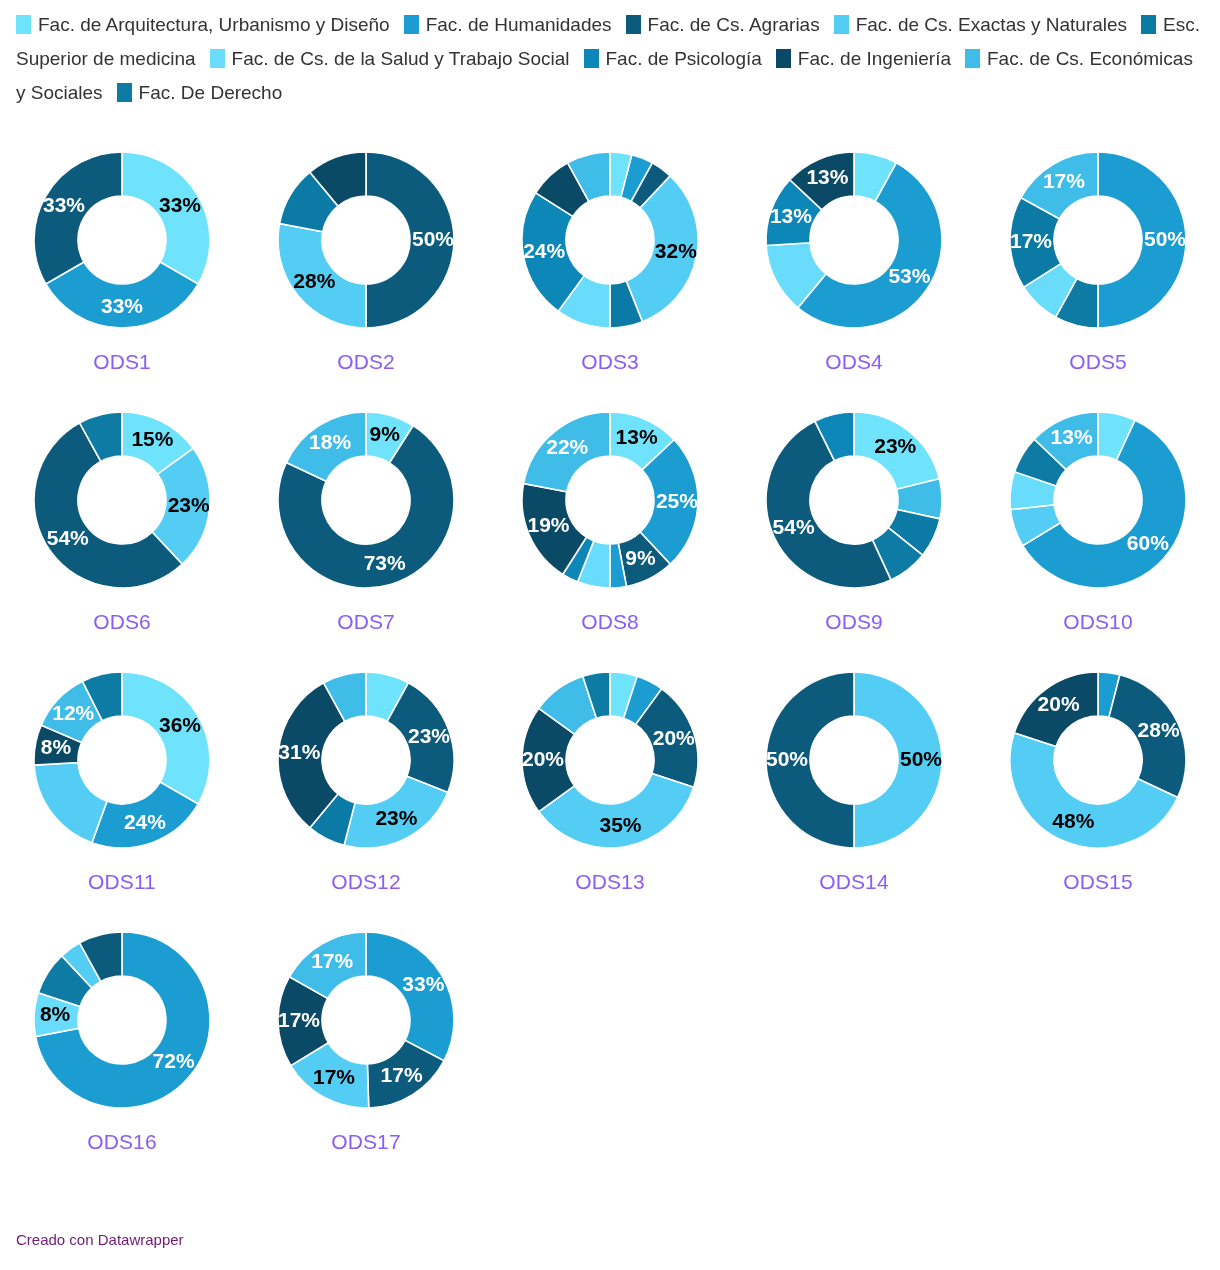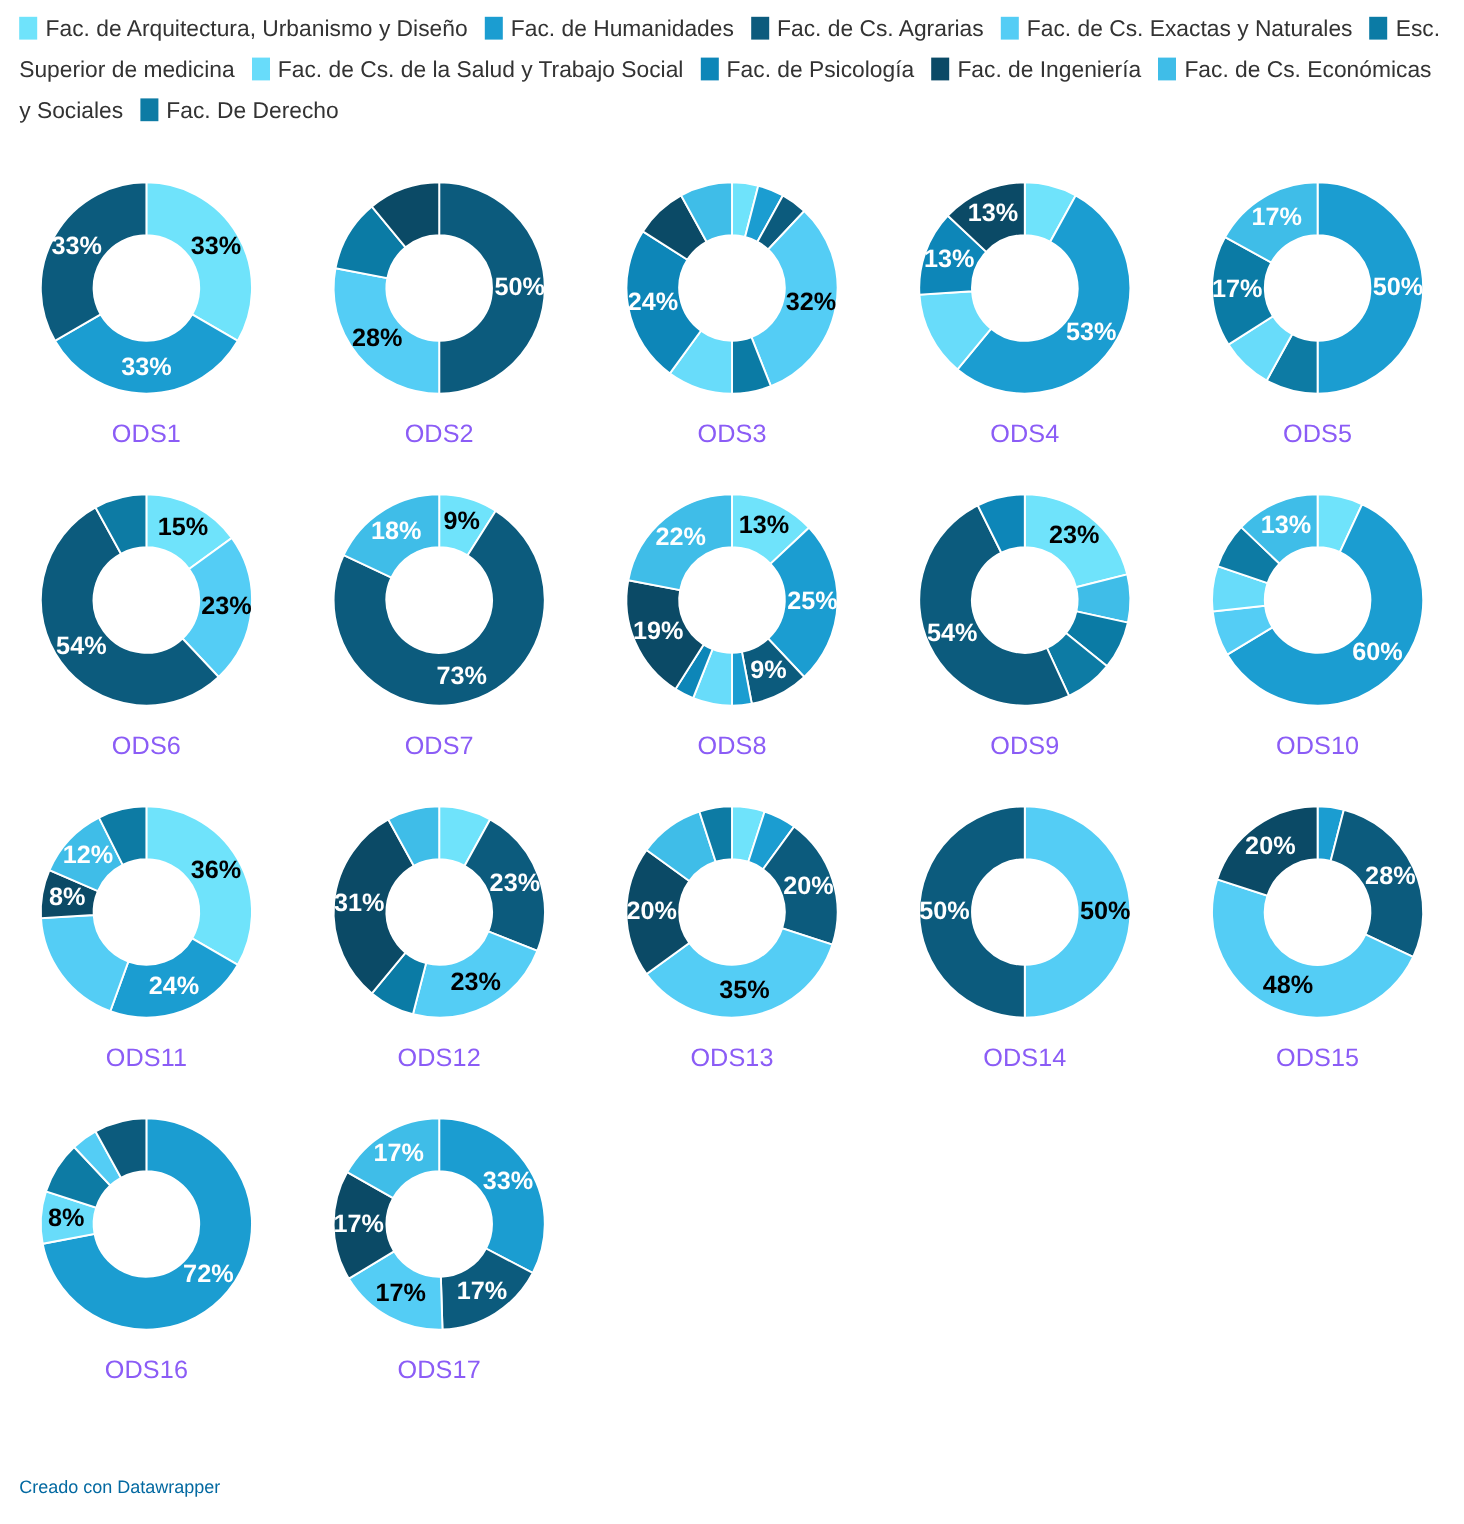--- a/index.html
+++ b/index.html
@@ -82,21 +82,21 @@
     color: #8b5cf6;
     letter-spacing: 0.1px;
   }
 
   
   #footer {
     position: absolute;
     left: 16px;
     bottom: 22px;
     font-size: 15px;
-    color: #0369a1;
+    color: #701a75;
     text-align: right;
   }
 </style>
 </head>
 <body>
 
 <div id="legend"><span class="legend-item"><span class="legend-swatch" style="background: rgb(111, 227, 251);"></span><span class="legend-label">Fac. de Arquitectura, Urbanismo y Diseño</span></span><span class="legend-item"><span class="legend-swatch" style="background: rgb(27, 157, 209);"></span><span class="legend-label">Fac. de Humanidades</span></span><span class="legend-item"><span class="legend-swatch" style="background: rgb(12, 91, 125);"></span><span class="legend-label">Fac. de Cs. Agrarias</span></span><span class="legend-item"><span class="legend-swatch" style="background: rgb(84, 205, 245);"></span><span class="legend-label">Fac. de Cs. Exactas y Naturales</span></span><span class="legend-item"><span class="legend-swatch" style="background: rgb(11, 123, 165);"></span><span class="legend-label">Esc. Superior de medicina</span></span><span class="legend-item"><span class="legend-swatch" style="background: rgb(104, 220, 250);"></span><span class="legend-label">Fac. de Cs. de la Salud y Trabajo Social</span></span><span class="legend-item"><span class="legend-swatch" style="background: rgb(13, 134, 184);"></span><span class="legend-label">Fac. de Psicología</span></span><span class="legend-item"><span class="legend-swatch" style="background: rgb(11, 74, 102);"></span><span class="legend-label">Fac. de Ingeniería</span></span><span class="legend-item"><span class="legend-swatch" style="background: rgb(63, 189, 232);"></span><span class="legend-label">Fac. de Cs. Económicas y Sociales</span></span><span class="legend-item"><span class="legend-swatch" style="background: rgb(13, 123, 164);"></span><span class="legend-label">Fac. De Derecho</span></span></div>
 
 <div id="grid">
     <div class="cell">

